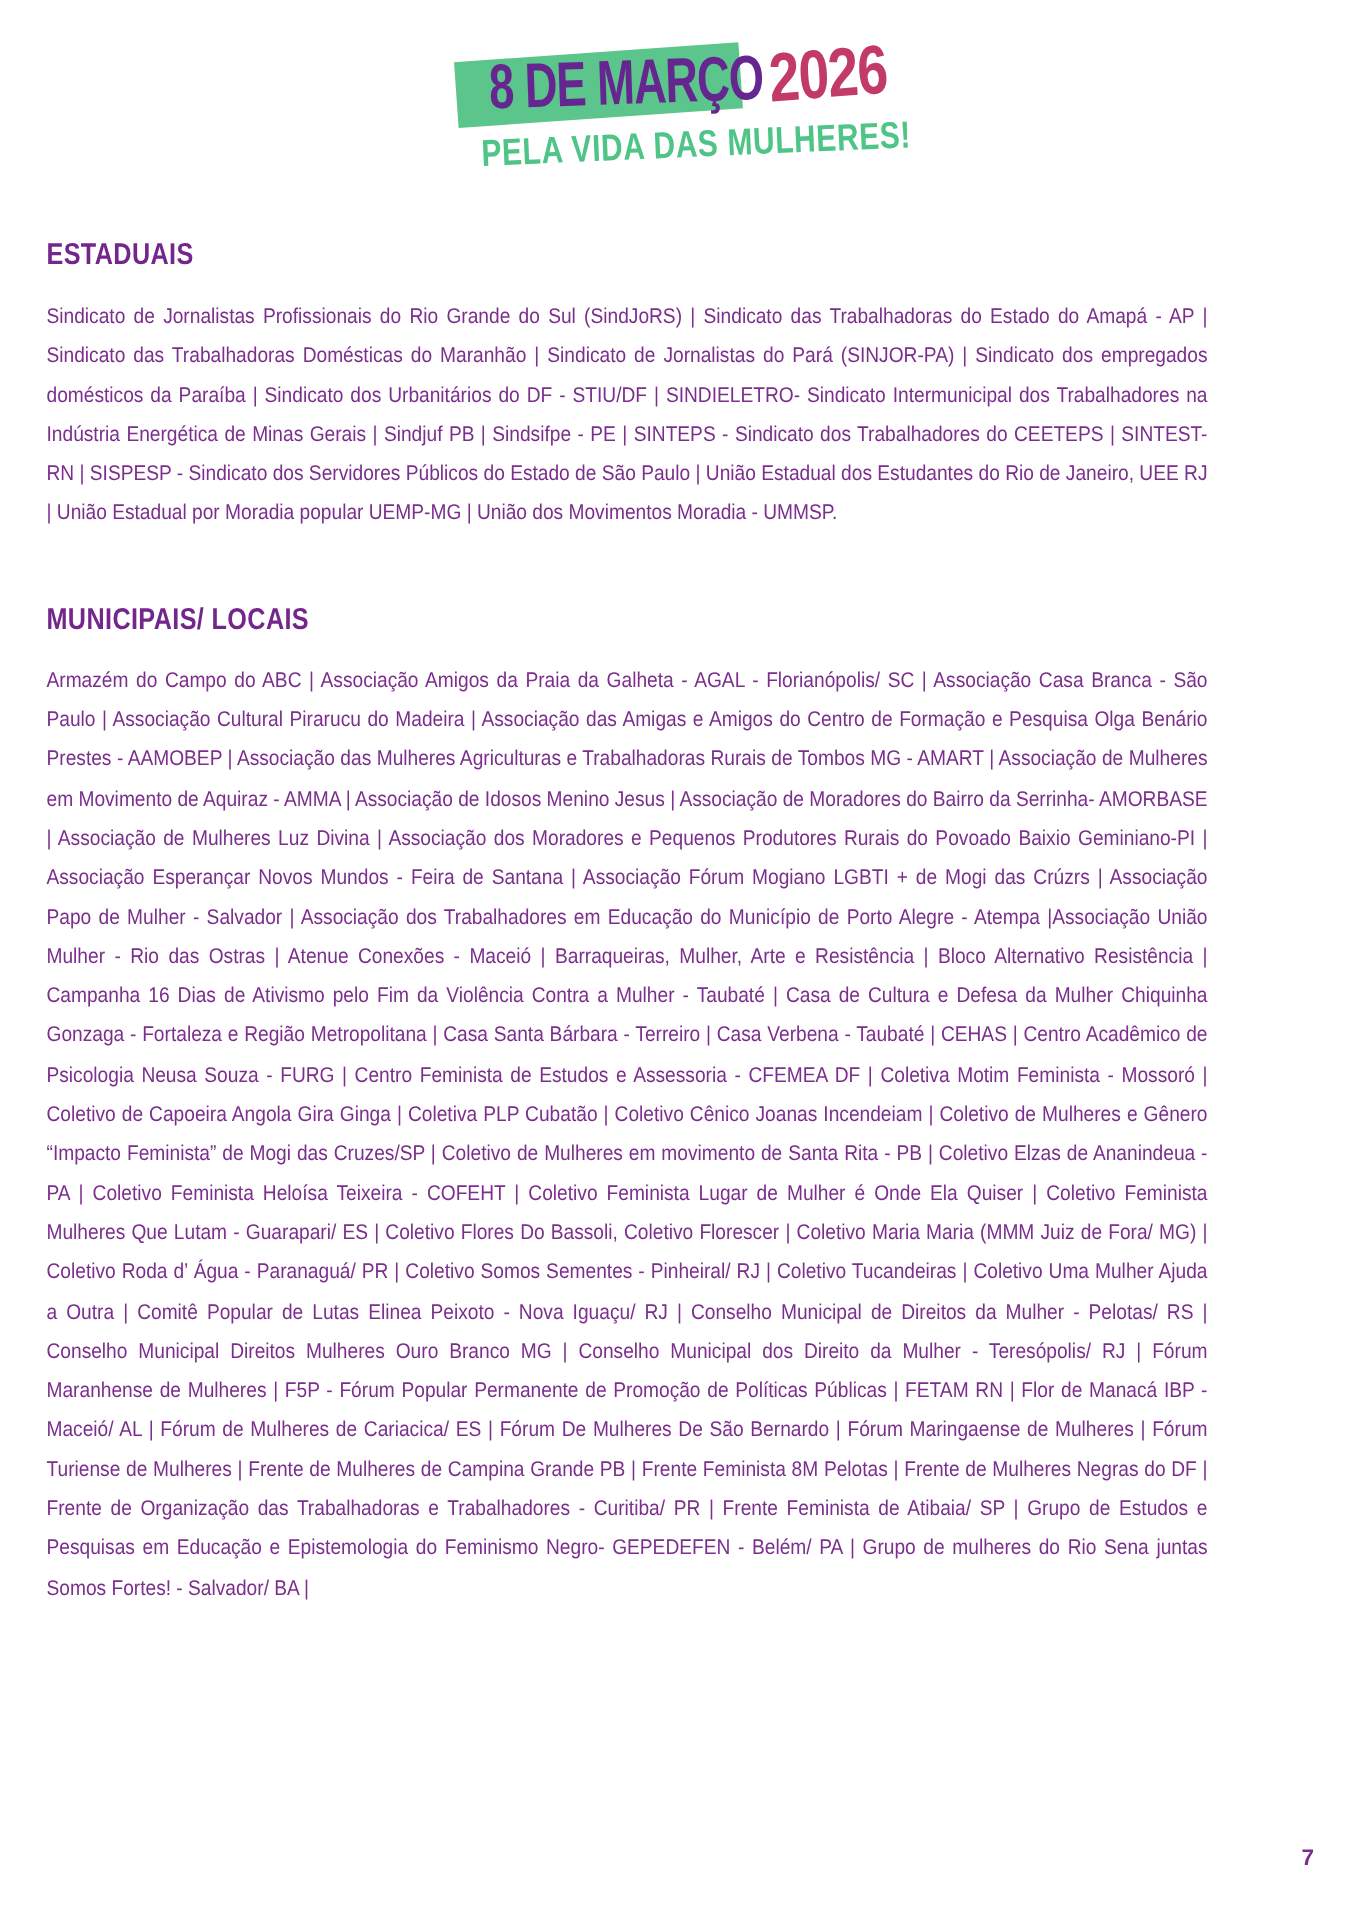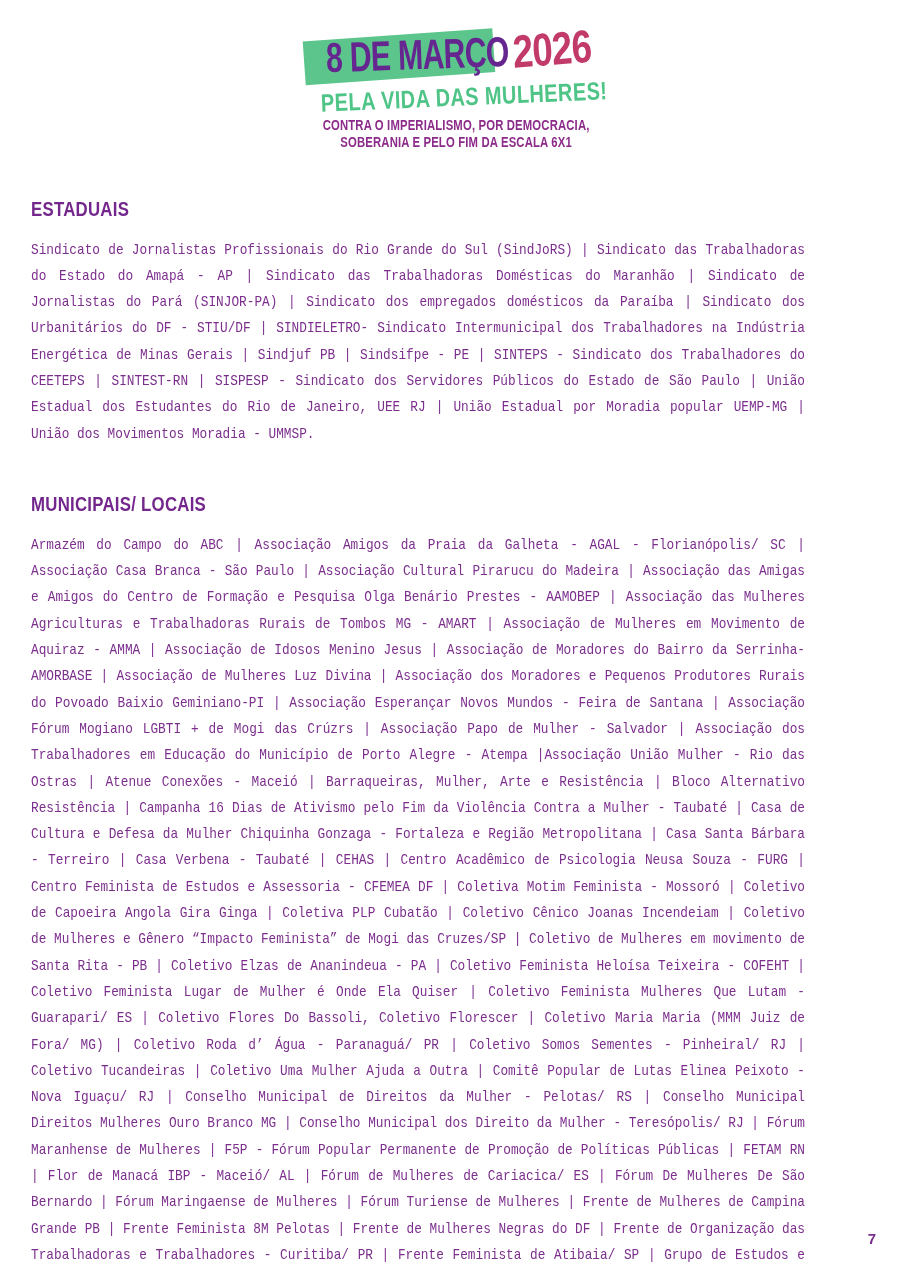--- a/index.html
+++ b/index.html
@@ -49,21 +49,21 @@
   
   .content { padding: 0 31px; }
   .section-1 { margin-top: 47px; }
   .section-2 { margin-top: 46px; }
   h2.sec-heading {
     font-size: 20px; font-weight: bold; color: #73268c;
     letter-spacing: 0.3px; white-space: nowrap;
     transform: scaleX(0.84); transform-origin: 0 50%;
     margin-bottom: 16px;
   }
-  .para-outer { width: 774px; font-family: Liberation Mono, monospace; }
+  .para-outer { width: 774px; }
   .para {
     width: 860px;
     transform: scaleX(0.9); transform-origin: 0 0;
     text-align: justify;
     font-size: 14.2px; line-height: 26.3px;
     color: #7b2e8c;
   }
 
   .page-num {
     position: absolute; right: 24px; bottom: 26px;
@@ -77,26 +77,20 @@
 
   <header class="logo">
     <div class="logo-row1">
       <span class="logo-band"></span>
       <span class="logo-title">8 DE MARÇO</span>
       <span class="logo-year">2026</span>
     </div>
     <div class="logo-tagline-wrap">
       <span class="logo-tagline">PELA VIDA DAS MULHERES!</span>
     </div>
-    <div class="logo-sub">
-      <span class="logo-sub-inner">
-        <span style="display:block">CONTRA O IMPERIALISMO, POR DEMOCRACIA,</span>
-        <span style="display:block">SOBERANIA E PELO FIM DA ESCALA 6X1</span>
-      </span>
-    </div>
   </header>
 
   <main class="content">
 
     <section class="section-1">
       <h2 class="sec-heading">ESTADUAIS</h2>
       <div class="para-outer">
         <p class="para">Sindicato de Jornalistas Profissionais do Rio Grande do Sul (SindJoRS) | Sindicato das Trabalhadoras do Estado do Amapá - AP | Sindicato das Trabalhadoras Domésticas do Maranhão | Sindicato de Jornalistas do Pará (SINJOR-PA) | Sindicato dos empregados domésticos da Paraíba | Sindicato dos Urbanitários do DF - STIU/DF | SINDIELETRO- Sindicato Intermunicipal dos Trabalhadores na Indústria Energética de Minas Gerais | Sindjuf PB | Sindsifpe - PE | SINTEPS - Sindicato dos Trabalhadores do CEETEPS | SINTEST-RN | SISPESP - Sindicato dos Servidores Públicos do Estado de São Paulo | União Estadual dos Estudantes do Rio de Janeiro, UEE RJ | União Estadual por Moradia popular UEMP-MG | União dos Movimentos Moradia - UMMSP.</p>
       </div>
     </section>

